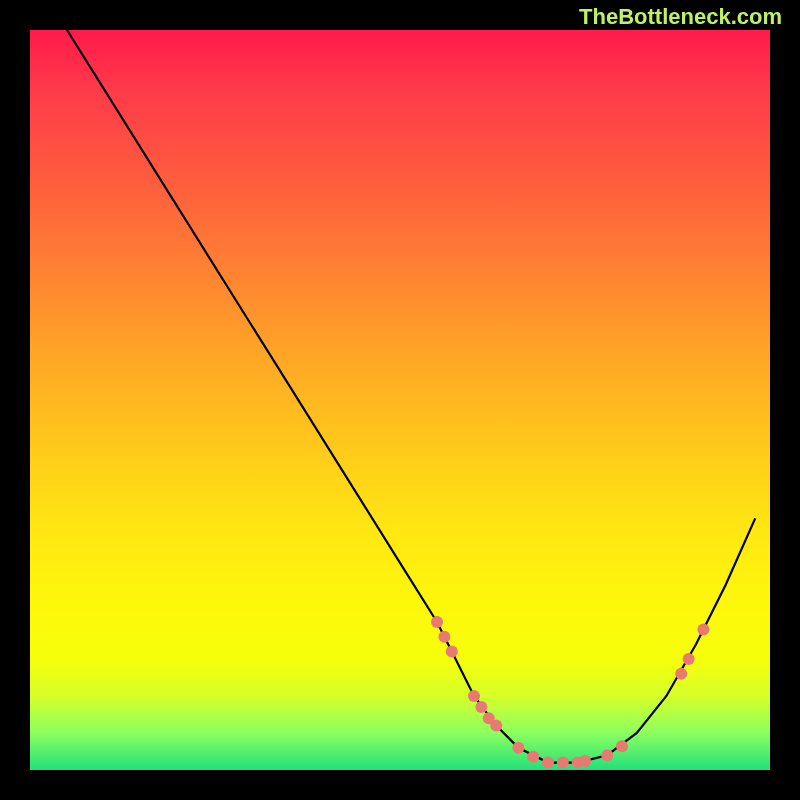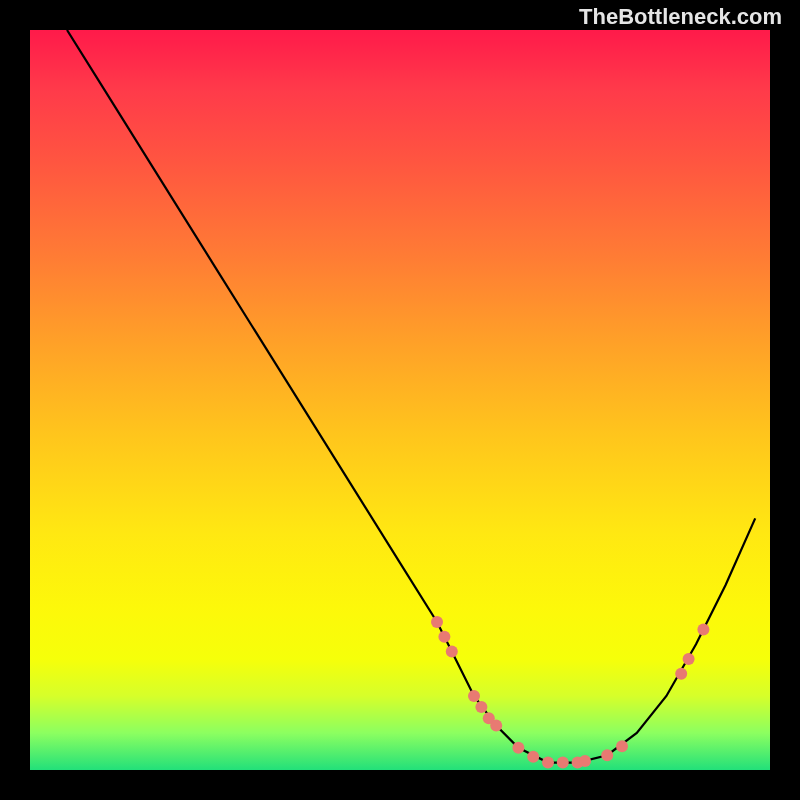--- a/index.html
+++ b/index.html
@@ -8,21 +8,21 @@
     height: 800px;
     background: #000;
     position: relative;
     font-family: Arial, sans-serif;
     overflow: hidden;
   }
   .watermark {
     position: absolute;
     top: 4px;
     right: 18px;
-    color: #e5e5e5;
+    color: #bef264;
     font-size: 22px;
     font-weight: bold;
     z-index: 10;
   }
   .plot-area {
     position: absolute;
     left: 30px;
     top: 30px;
     width: 740px;
     height: 740px;

